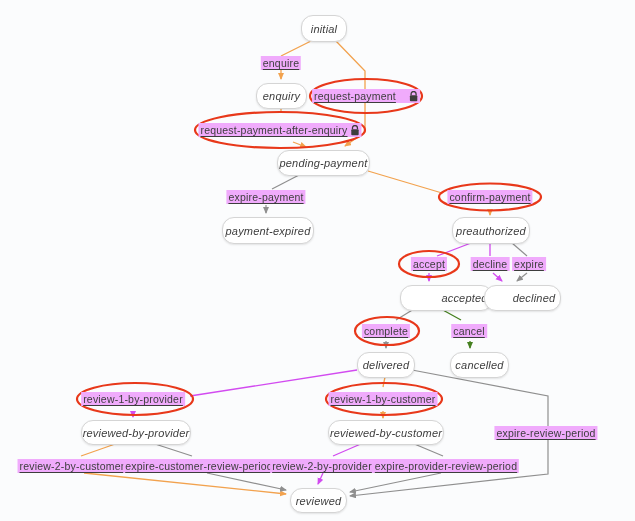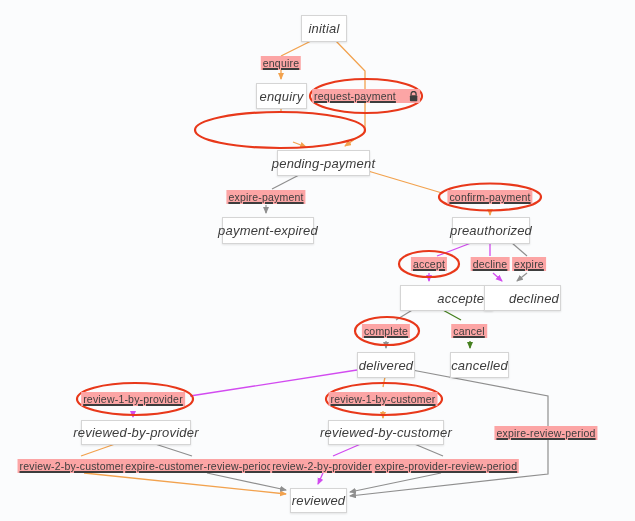--- a/index.html
+++ b/index.html
@@ -9,41 +9,40 @@
     font-family:"Liberation Sans", sans-serif;
     position:relative;
     overflow:hidden;
   }
   #canvas{position:absolute;left:0;top:0;width:635px;height:521px;}
   svg.edges{position:absolute;left:0;top:0;z-index:1;}
   .state{
     position:absolute;z-index:2;
     background:#ffffff;
     border:1px solid #d5d5d5;
-    border-radius:0;
+    border-radius:12px;
     box-shadow:0 1px 2px rgba(0,0,0,0.10);
     display:flex;align-items:center;justify-content:center;
     font-style:italic;
-    font-size:13px;
+    font-size:11px;
     color:#3d3d3d;
     letter-spacing:0.2px;
     white-space:nowrap;
   }
   .transition{
     position:absolute;z-index:3;
     transform:translate(-50%,-50%);
-    background:#fca5a5;
+    background:#f0abfc;
     padding:1px 2px;
     font-size:10.5px;
     color:#3d3d3d;
     letter-spacing:0.2px;
     white-space:nowrap;
     display:flex;align-items:center;gap:3px;
     cursor:pointer;
-    text-decoration:underline;
   }
   .transition .t-label{text-decoration:underline;text-underline-offset:2px;}
   .lock{display:inline-flex;flex:none;}
 </style>
 </head>
 <body>
 
 <div id="canvas">
 
   <svg class="edges" width="635" height="521" viewBox="0 0 635 521">
@@ -137,20 +136,29 @@
   <div class="transition" style="left:366px;top:96px;gap:13px;">
     <span class="t-label">request-payment</span>
     <span class="lock">
       <svg width="9" height="11" viewBox="0 0 9 11">
           <path d="M2 4.2 V3 a2.5 2.5 0 0 1 5 0 V4.2" fill="none" stroke="#3d3d3d" stroke-width="1.3"></path>
           <rect x="0.8" y="4.2" width="7.4" height="6" rx="1" fill="#3d3d3d"></rect>
         </svg>
     </span>
   </div>
 
+  <div class="transition" style="left:280px;top:130px;">
+    <span class="t-label">request-payment-after-enquiry</span>
+    <span class="lock">
+      <svg width="9" height="11" viewBox="0 0 9 11">
+          <path d="M2 4.2 V3 a2.5 2.5 0 0 1 5 0 V4.2" fill="none" stroke="#3d3d3d" stroke-width="1.3"></path>
+          <rect x="0.8" y="4.2" width="7.4" height="6" rx="1" fill="#3d3d3d"></rect>
+        </svg>
+    </span>
+  </div>
 
   <div class="transition" style="left:266px;top:197px;">
     <span class="t-label">expire-payment</span>
   </div>
 
   <div class="transition" style="left:490px;top:197px;">
     <span class="t-label">confirm-payment</span>
   </div>
 
   <div class="transition" style="left:429px;top:264px;">

